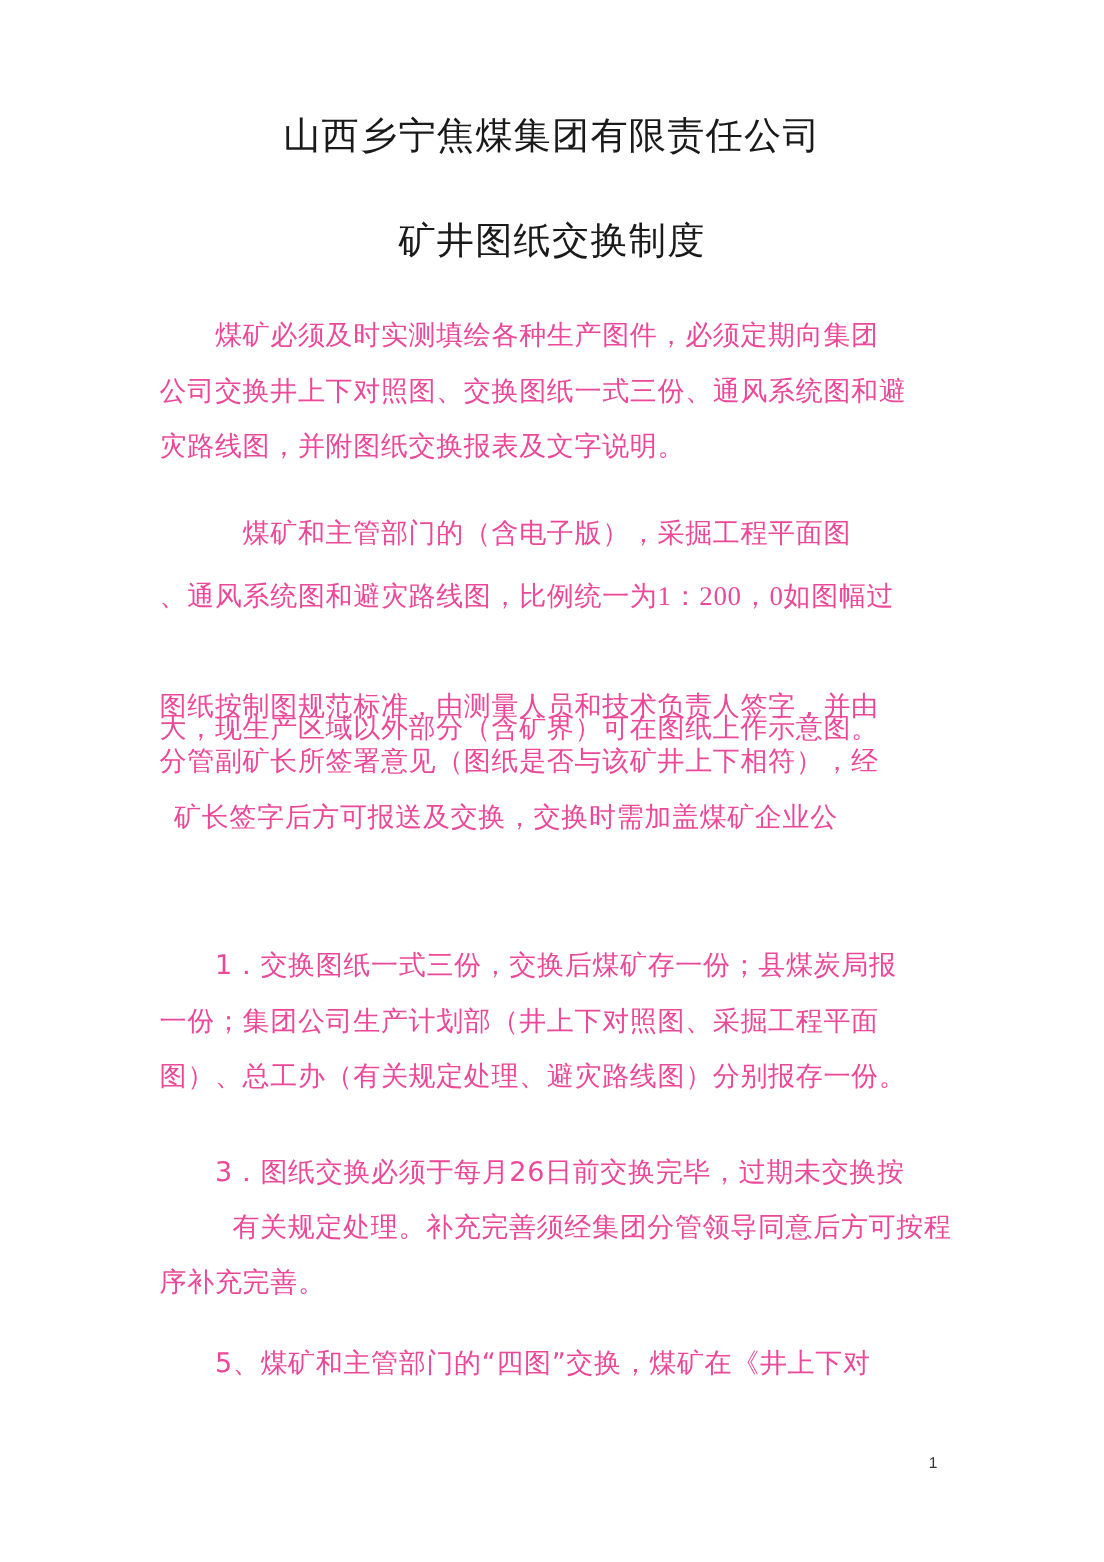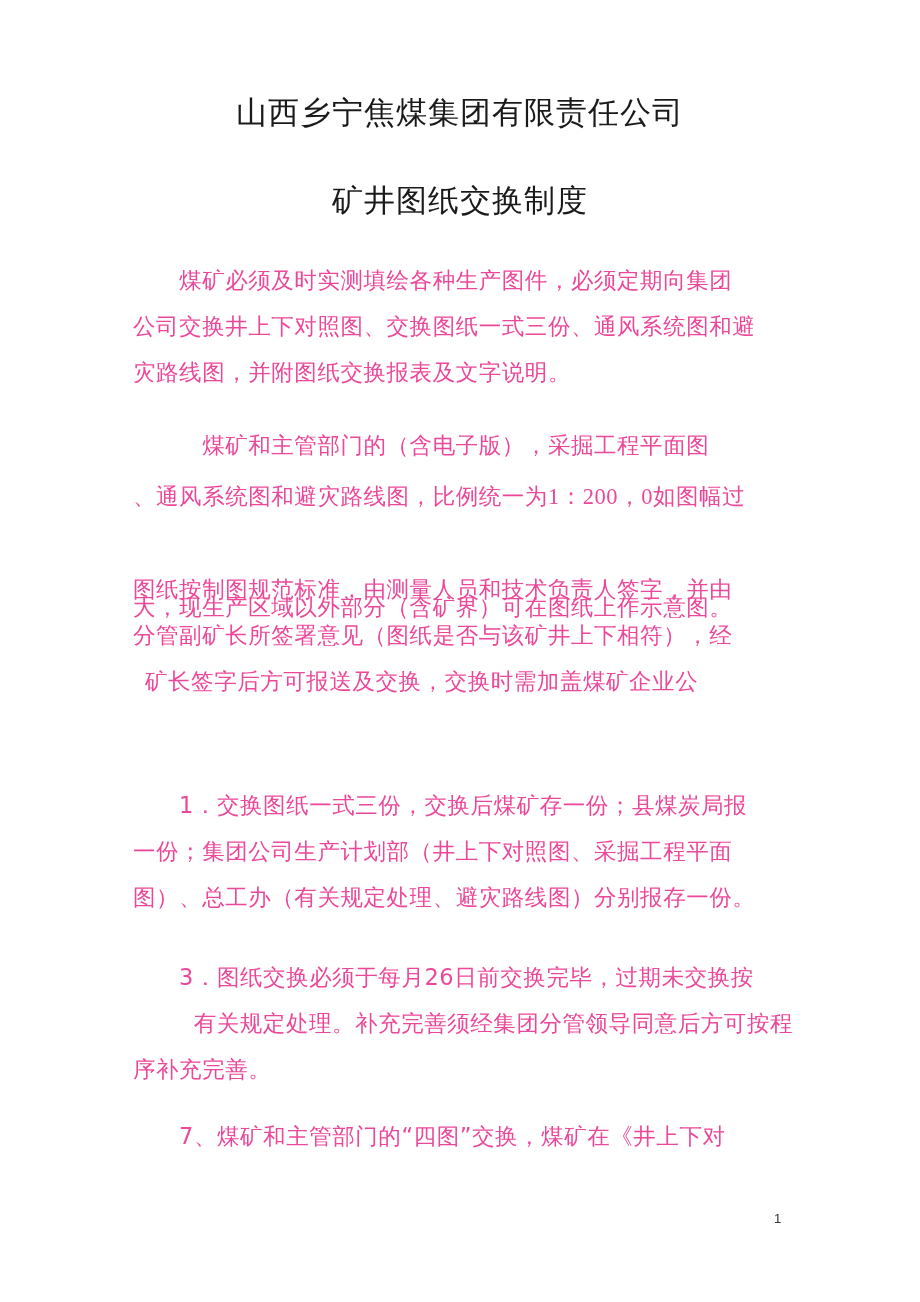--- a/index.html
+++ b/index.html
@@ -85,17 +85,17 @@
     <div class="line" style="top:882px;">图）、总工办（有关规定处理、避灾路线图）分别报存一份。</div>
   </div>
 
   <div>
     <div class="line" style="top:962px;">　　3．图纸交换必须于每月26日前交换完毕，过期未交换按</div>
     <div class="line" style="top:1008px;text-align:right;">有关规定处理。补充完善须经集团分管领导同意后方可按程</div>
     <div class="line" style="top:1054px;">序补充完善。</div>
   </div>
 
   <div>
-    <div class="line" style="top:1121px;">　　7、煤矿和主管部门的“四图”交换，煤矿在《井上下对</div>
+    <div class="line" style="top:1121px;">　　5、煤矿和主管部门的“四图”交换，煤矿在《井上下对</div>
   </div>
 
   <div class="page-number">1</div>
 </div>
 
 </body></html>

